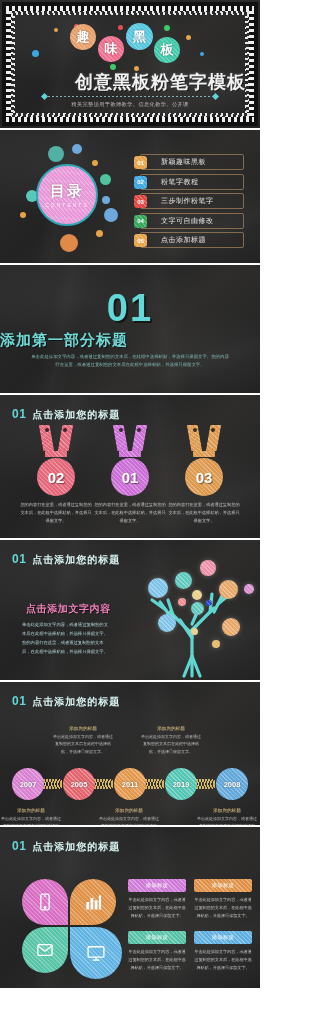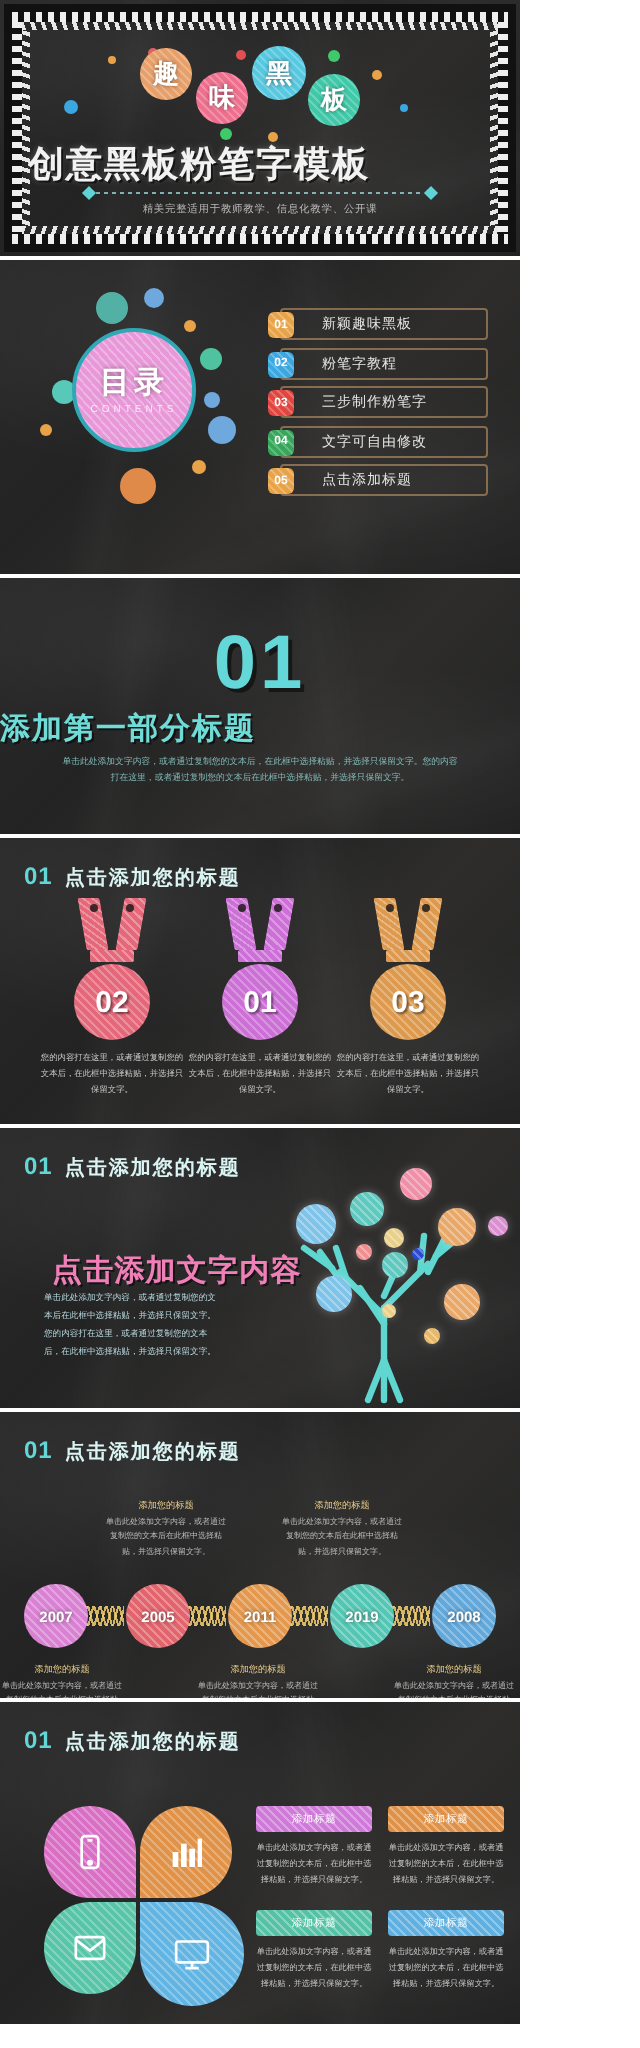--- a/index.html
+++ b/index.html
@@ -17,21 +17,21 @@
     width: 260px;
     height: 146px;
     overflow: hidden;
     background:
       radial-gradient(ellipse 70% 60% at 30% 25%, rgba(255,255,255,0.055), rgba(255,255,255,0) 70%),
       radial-gradient(ellipse 60% 50% at 80% 70%, rgba(255,255,255,0.04), rgba(255,255,255,0) 70%),
       linear-gradient(135deg, #2b2b2b 0%, #232323 35%, #2e2d2c 60%, #222 100%);
     margin-bottom: 2px;
   }
   .slide.s1 { height: 128px; }
-  .slide.s2 { height: 157px; }
+  .slide.s2 { height: 133px; }
   .slide.s3 { height: 128px; }
   .slide.s4 { height: 143px; }
   .slide.s5 { height: 140px; }
   .slide.s6 { height: 143px; }
   .slide.s7 { height: 161px; margin-bottom: 0; }
 
   
   .chalkdust {
     position: absolute; inset: 0; pointer-events: none; opacity: .5;
     background:
@@ -66,21 +66,21 @@
     position: absolute; border-radius: 50%;
     background-image: repeating-linear-gradient(45deg, rgba(255,255,255,.22) 0 1px, rgba(255,255,255,0) 1px 3px);
   }
   .bub span {
     position: absolute; inset: 0; display: flex; align-items: center; justify-content: center;
     color: #fff; font-weight: 700; font-size: 13px; text-shadow: 0 0 2px rgba(0,0,0,.45);
   }
   .dot { position: absolute; border-radius: 50%; }
 
   .cover-title {
-    position: absolute; left: 0; right: 0; top: 56px; text-align: left;
+    position: absolute; left: 0; right: 0; top: 56px; text-align: right;
     color: #f2f2f2; font-size: 18px; font-weight: 700; letter-spacing: 1px;
     text-shadow: 1px 1px 0 rgba(0,0,0,.6), 0 0 3px rgba(255,255,255,.25);
   }
   .cover-rule {
     position: absolute; top: 80px; left: 28px; right: 28px; height: 5px;
   }
   .cover-rule i { position: absolute; top: 2px; left: 6px; right: 6px; height: 1px;
     background: repeating-linear-gradient(90deg, rgba(160,220,230,.75) 0 2px, rgba(0,0,0,0) 2px 4px); }
   .cover-rule b { position: absolute; top: 0; width: 5px; height: 5px; background: #5fd3d6;
     transform: rotate(45deg); }
@@ -158,21 +158,21 @@
     background-image: repeating-linear-gradient(45deg, rgba(255,255,255,.26) 0 1px, rgba(255,255,255,0) 1px 3px);
   }
   .medal-text {
     position: absolute; width: 72px; font-size: 4.2px; line-height: 1.9;
     color: #c9c9c9; text-align: center;
   }
 
   
   .tree-head {
     position: absolute; left: 26px; top: 62px; color: #f07fb8;
-    font-size: 15px; font-weight: 700; letter-spacing: .6px;
+    font-size: 10px; font-weight: 700; letter-spacing: .6px;
     text-shadow: 1px 1px 0 rgba(0,0,0,.5);
   }
   .tree-body {
     position: absolute; left: 22px; top: 80px; width: 86px;
     font-size: 4.3px; line-height: 2.1; color: #b9d9e0;
   }
   .tree-svg { position: absolute; right: 2px; top: 18px; }
   .leaf {
     position: absolute; border-radius: 50%;
     background-image: repeating-linear-gradient(45deg, rgba(255,255,255,.3) 0 1px, rgba(255,255,255,0) 1px 3px);

